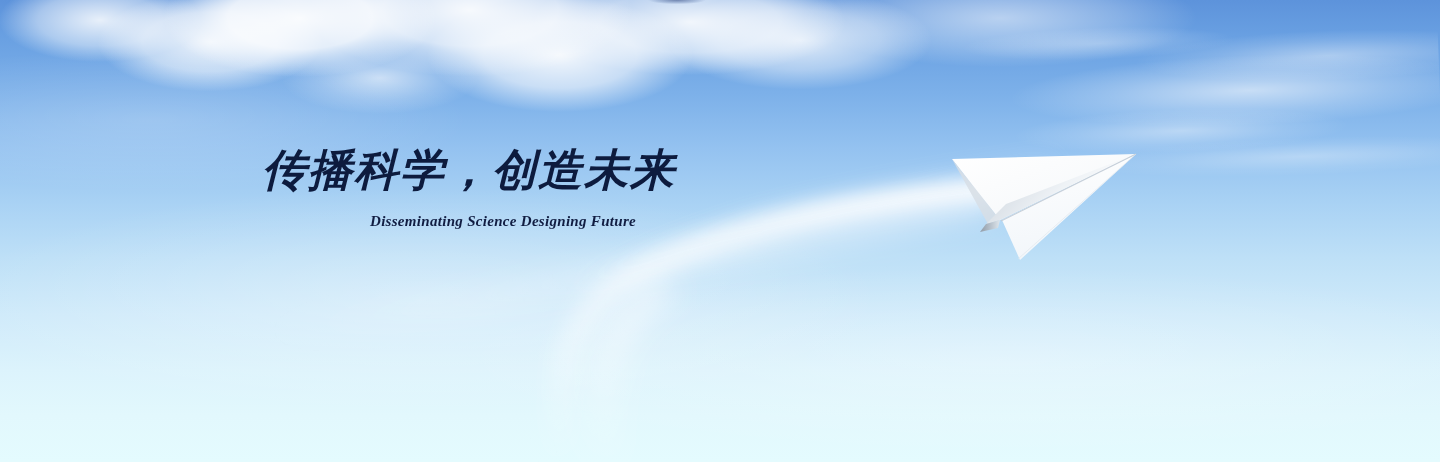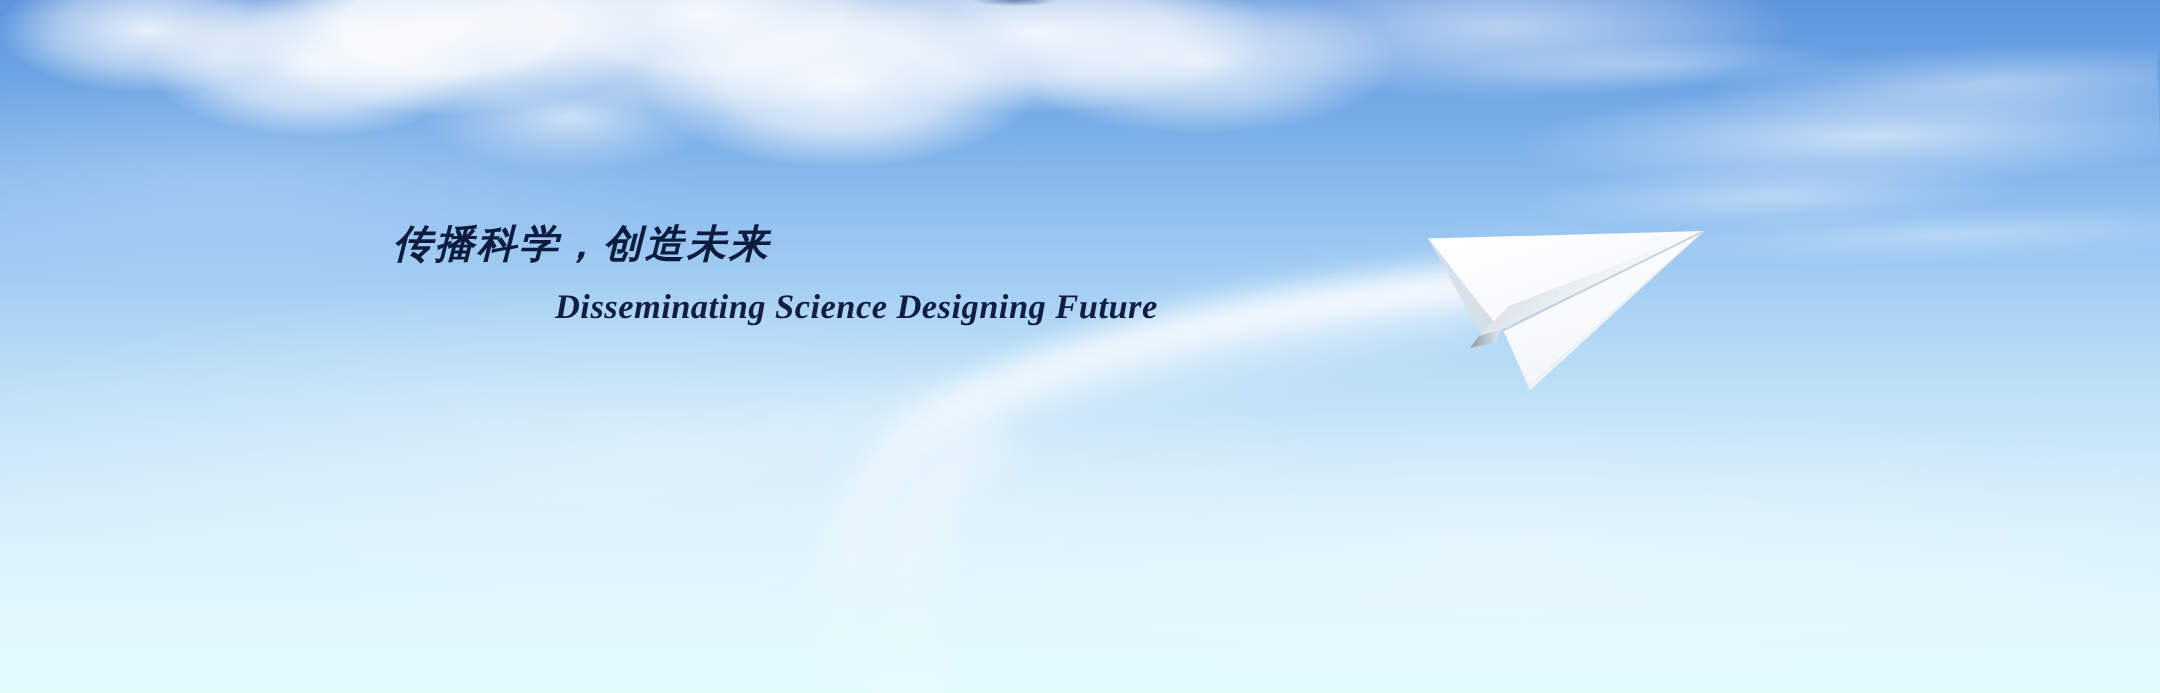--- a/index.html
+++ b/index.html
@@ -93,33 +93,33 @@
 
   
   .headline {
     position: absolute;
     left: 262px;
     top: 148px;
     width: 760px;
   }
   .headline-cn {
     margin: 0;
-    font-family: Liberation Sans, sans-serif;
-    font-size: 26px;
+    font-family: Liberation Mono, monospace;
+    font-size: 44px;
     font-weight: bold;
     font-style: italic;
     letter-spacing: 2px;
     color: #0d1b3e;
     line-height: 1.15;
     white-space: nowrap;
   }
   .headline-en {
     margin: 14px 0 0 108px;
     font-family: "Liberation Serif", serif;
-    font-size: 23px;
+    font-size: 15px;
     font-weight: bold;
     font-style: italic;
     letter-spacing: .3px;
     color: #111d42;
     line-height: 1.1;
     white-space: nowrap;
   }
 
   
   .top-crop-mark {

